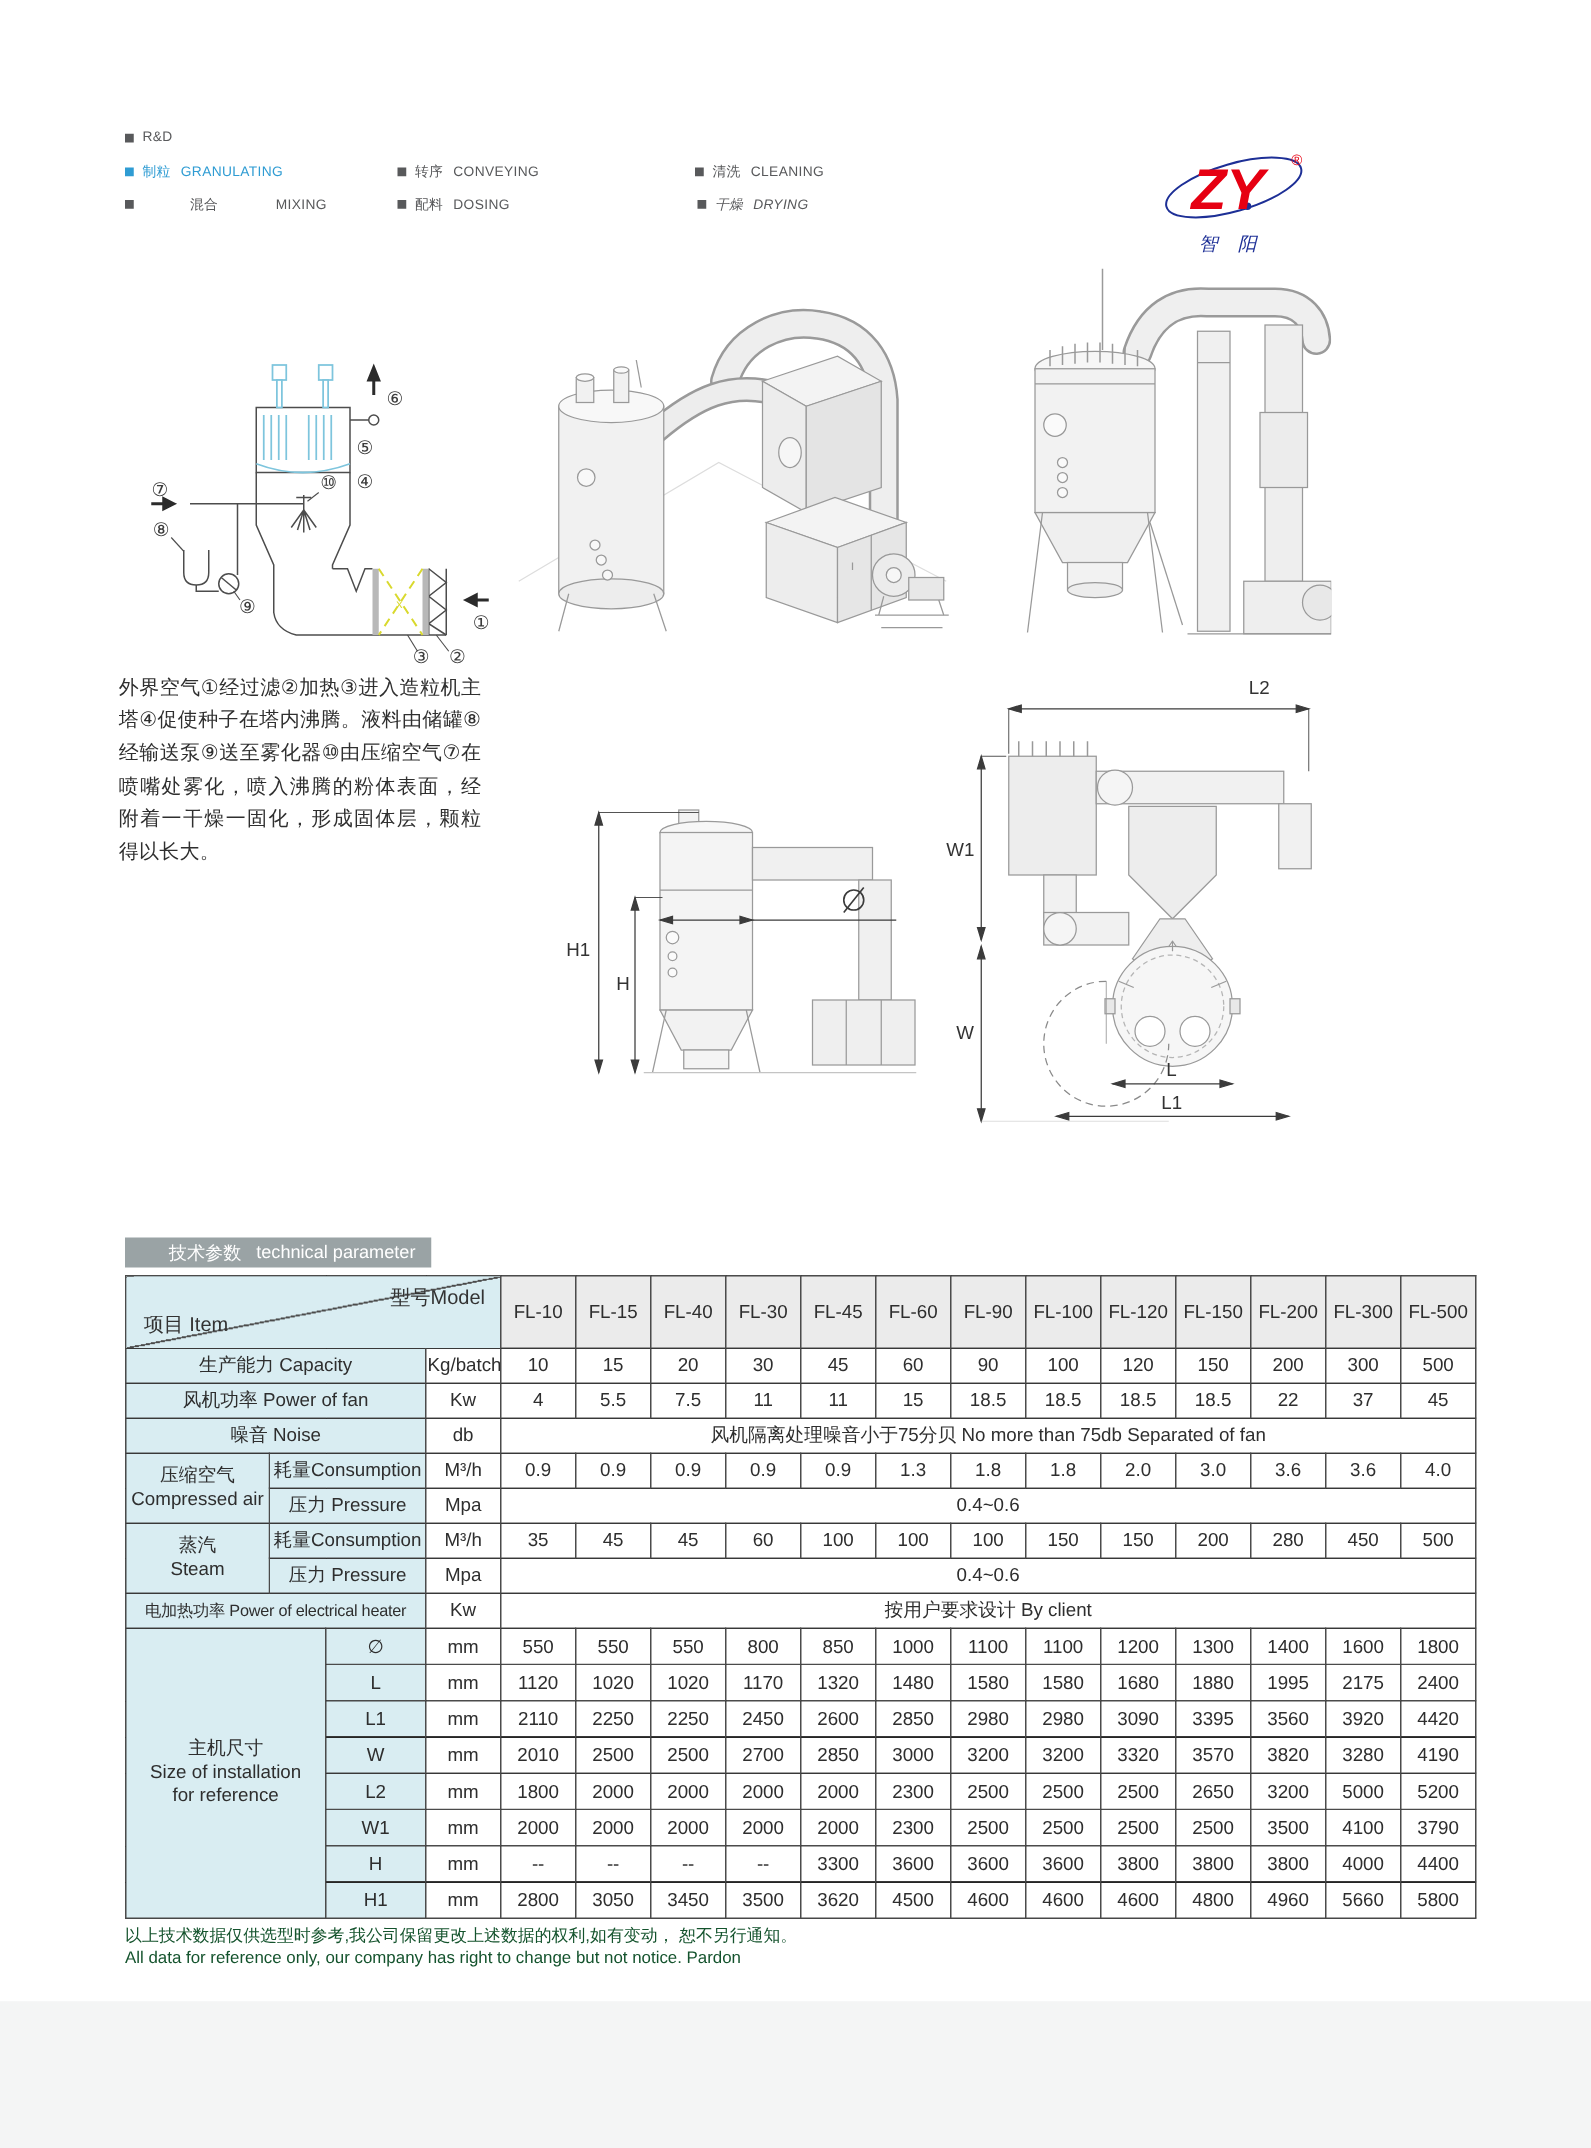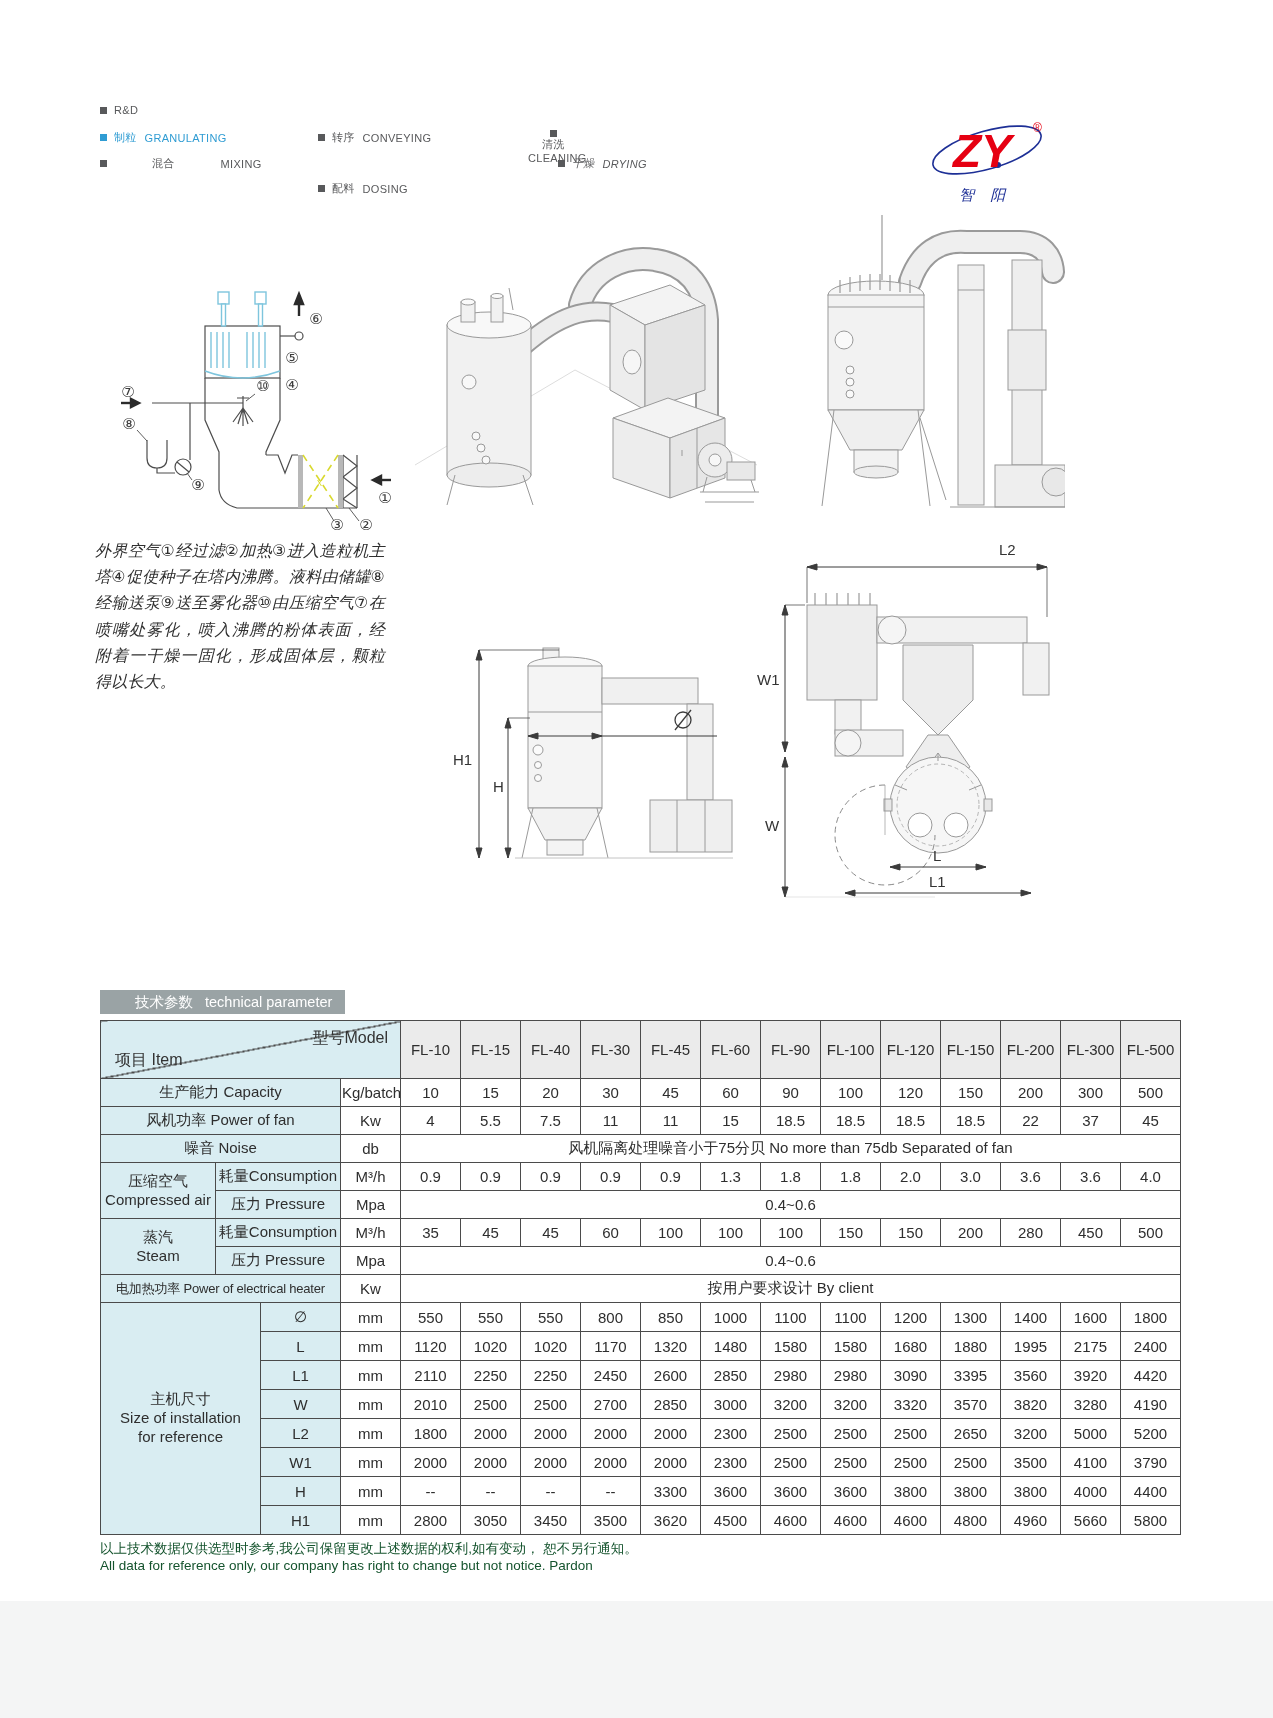--- a/index.html
+++ b/index.html
@@ -8,21 +8,21 @@
   .abs{position:absolute;}
 
   
   .cat{position:absolute;display:flex;align-items:center;font-size:11px;color:#58595b;letter-spacing:.3px;white-space:nowrap;}
   .cat .bullet{width:7px;height:7px;background:currentColor;display:inline-block;margin-right:7px;flex:0 0 auto;}
   .cat .cn{margin-right:8px;}
   .cat.active{color:#2f9cd3;}
 
   
   .desc{position:absolute;left:95px;top:538px;width:290px;font-size:16px;line-height:1.64;
-        color:#2f2f2f;text-align:justify;letter-spacing:.2px;font-style:italic;}
+        color:#2f2f2f;text-align:justify;letter-spacing:.2px;}
 
   
   .bar{position:absolute;left:100px;top:990px;width:245px;height:24px;background:#9aa3a5;color:#ffffff;
        display:flex;align-items:center;font-size:14.5px;padding-left:35px;box-sizing:border-box;}
   .bar .en{margin-left:12px;}
 
   
   table.tech{position:absolute;left:100px;top:1020px;border-collapse:collapse;table-layout:fixed;
              width:1080px;background:#000000;}
   table.tech td{border:1px solid #4b4b4b;text-align:center;vertical-align:middle;padding:0 1px;
@@ -65,26 +65,26 @@
 <div class="cat" style="left:100px;top:156px;gap:38px;">
   <span class="bullet"></span>
   <span class="cn">混合</span>
   <span class="en">MIXING</span>
 </div>
 <div class="cat" style="left:318px;top:130px;">
   <span class="bullet"></span>
   <span class="cn">转序</span>
   <span class="en">CONVEYING</span>
 </div>
-<div class="cat" style="left:318px;top:156px;margin-top:25px;">
+<div class="cat" style="left:318px;top:156px;">
   <span class="bullet"></span>
   <span class="cn">配料</span>
   <span class="en">DOSING</span>
 </div>
-<div class="cat" style="left:528px;top:130px;flex-direction:column;">
+<div class="cat" style="left:556px;top:130px;">
   <span class="bullet"></span>
   <span class="cn">清洗</span>
   <span class="en">CLEANING</span>
 </div>
 <div class="cat" style="left:558px;top:156px;font-style:italic;">
   <span class="bullet"></span>
   <span class="cn">干燥</span>
   <span class="en">DRYING</span>
 </div>
 

